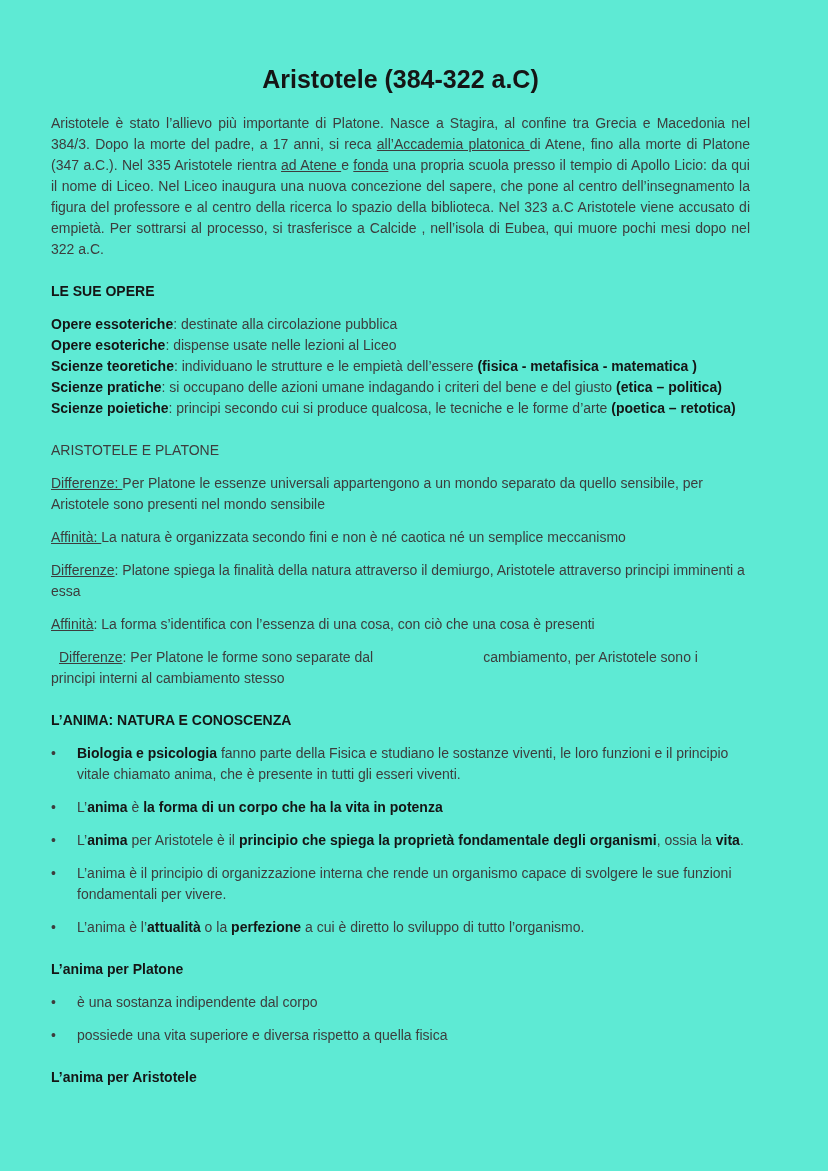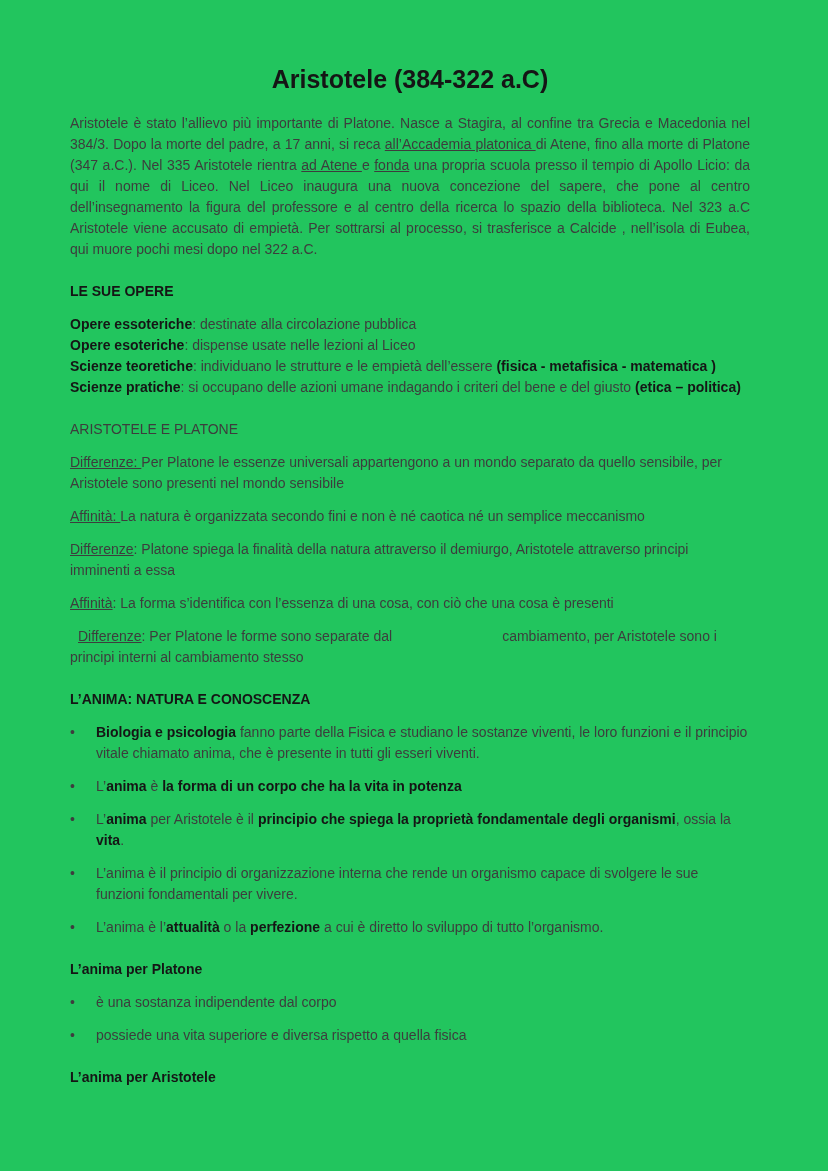--- a/index.html
+++ b/index.html
@@ -1,22 +1,22 @@
 <!DOCTYPE html>
 <html><head>
 <meta charset="utf-8">
 <style>
   html, body { margin: 0; padding: 0; background: #ffffff; }
   .page {
     position: relative;
     width: 828px;
     height: 1171px;
     box-sizing: border-box;
-    padding: 64px 78px 0 70px;
-    background: #22c55e;
+    padding: 64px 78px 0 51px;
+    background: #5eead4;
     font-family: "Liberation Sans", sans-serif;
     font-size: 14px;
     line-height: 21px;
     color: #3d3d3d;
     overflow: hidden;
   }
   .doc-title {
     font-size: 25px;
     line-height: 31px;
     font-weight: bold;
@@ -56,20 +56,21 @@
 
   <p class="justify"><span>Aristotele è stato l’allievo più importante di Platone. Nasce a Stagira, al confine tra Grecia e Macedonia nel 384/3. Dopo la morte del padre, a 17 anni, si reca </span><span class="u">all’Accademia platonica </span><span>di Atene, fino alla morte di Platone (347 a.C.). Nel 335 Aristotele rientra </span><span class="u">ad Atene </span><span>e </span><span class="u">fonda</span><span> una propria scuola presso il tempio di Apollo Licio: da qui il nome di Liceo. Nel Liceo inaugura una nuova concezione del sapere, che pone al centro dell’insegnamento la figura del professore e al centro della ricerca lo spazio della biblioteca. Nel 323 a.C Aristotele viene accusato di empietà. Per sottrarsi al processo, si trasferisce a Calcide , nell’isola di Eubea, qui muore pochi mesi dopo nel 322 a.C.</span></p>
 
   <p class="heading-bold">LE SUE OPERE</p>
 
   <div class="tight">
     <p><span class="b">Opere essoteriche</span><span>: destinate alla circolazione pubblica</span></p>
     <p><span class="b">Opere esoteriche</span><span>: dispense usate nelle lezioni al Liceo</span></p>
     <p><span class="b">Scienze teoretiche</span><span>:  individuano le strutture e le empietà dell’essere </span><span class="b">(fisica - metafisica - matematica )</span></p>
     <p><span class="b">Scienze pratiche</span><span>: si occupano delle azioni umane indagando i criteri del bene e del giusto </span><span class="b">(etica – politica)</span></p>
+    <p><span class="b">Scienze poietiche</span><span>: principi secondo cui si produce qualcosa, le tecniche e le forme d’arte </span><span class="b">(poetica – retotica)</span></p>
   </div>
 
   <p class="heading-plain">ARISTOTELE E PLATONE</p>
 
 
   <p class="pair"><span class="u">Differenze: </span><span>Per Platone le essenze universali appartengono a un mondo separato da quello sensibile, per Aristotele sono presenti nel mondo sensibile</span></p>
 
   <p class="pair"><span class="u">Affinità: </span><span>La natura è organizzata secondo fini e non è né caotica né un semplice meccanismo</span></p>
 
   <p class="pair"><span class="u">Differenze</span><span>: Platone spiega la finalità della natura attraverso il demiurgo, Aristotele attraverso principi imminenti a essa</span></p>

